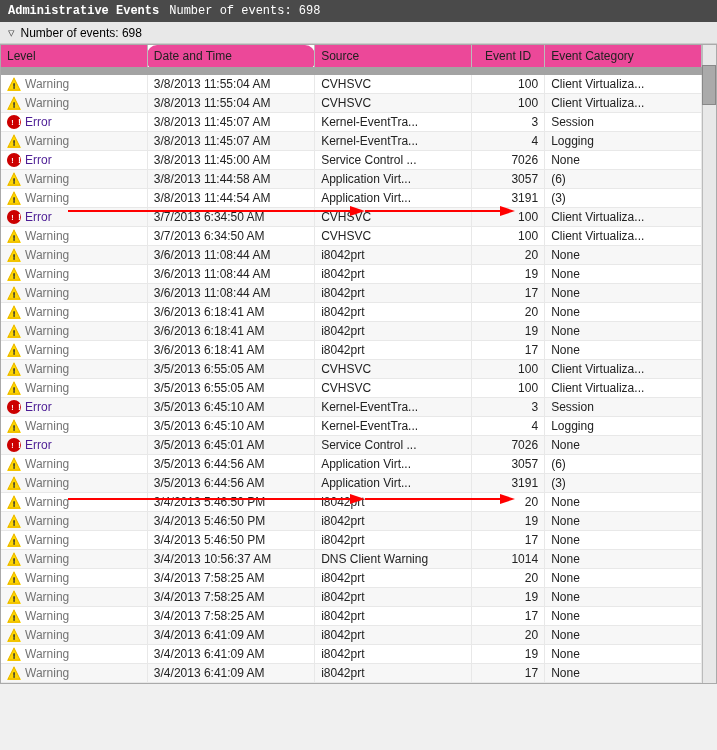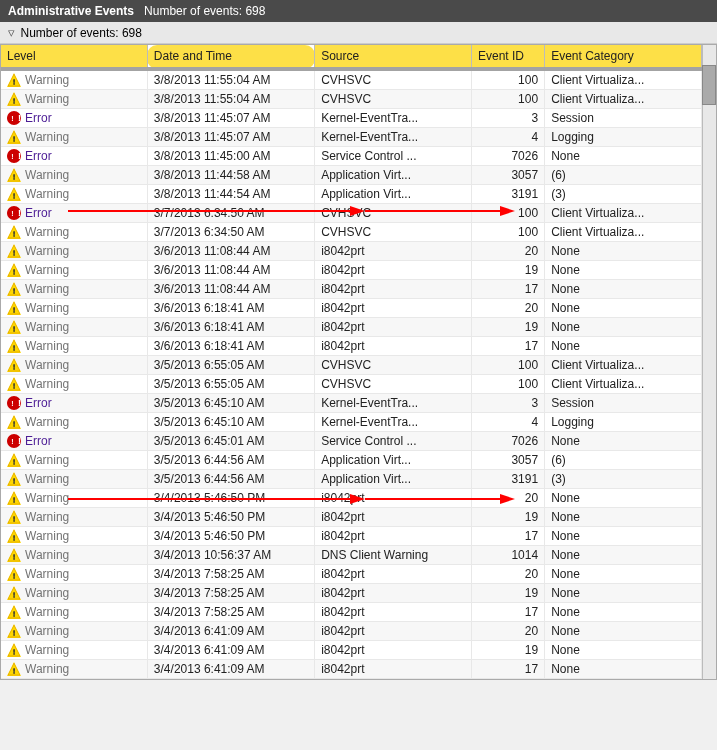--- a/index.html
+++ b/index.html
@@ -7,20 +7,21 @@
 
     .title-bar {
       background: #4a4a4a;
       color: #fff;
       padding: 4px 8px;
       display: flex;
       align-items: center;
       gap: 10px;
       font-size: 12px;
       font-weight: bold;
+      font-family: Liberation Mono, monospace;
     }
 
     .filter-bar {
       background: #e8e8e8;
       border-bottom: 1px solid #ccc;
       padding: 3px 8px;
       display: flex;
       align-items: center;
       gap: 6px;
       font-size: 12px;
@@ -37,22 +38,22 @@
       overflow: hidden;
     }
 
     table {
       width: 100%;
       border-collapse: collapse;
       font-size: 12px;
     }
 
     thead tr {
-      background: #fde047;
-      border-bottom: 4px solid #a3a3a3;
+      background: #ec4899;
+      border-bottom: 8px solid #a3a3a3;
       padding-left: 19px;
     }
 
     thead th {
       text-align: left;
       padding: 4px 6px;
       border-right: 1px solid #bbb;
       font-weight: normal;
       white-space: nowrap;
       color: #222;
@@ -121,21 +122,21 @@
 
     .level-warning { color: #737373; }
     .level-error { color: #4c1d95; }
 
     .col-level { width: 140px; }
     .col-datetime { width: 160px; border-radius: 10px; }
     .col-source { width: 150px; }
     .col-eventid { width: 70px; text-align: right; }
     .col-taskcategory { width: 150px; }
 
-    thead th.col-eventid { text-align: left; }
+    thead th.col-eventid { text-align: center; }
 
     
     .outer-wrapper {
       position: relative;
       width: 717px;
     }
 
     .scroll-track {
       position: absolute;
       right: 0;

